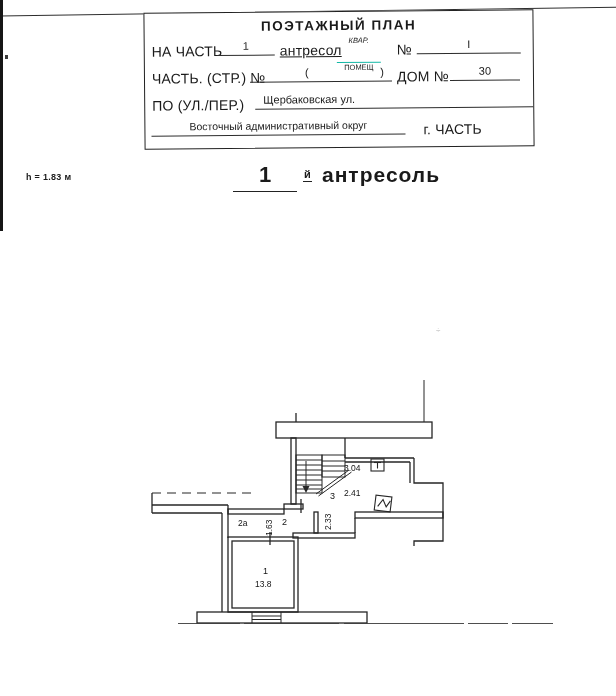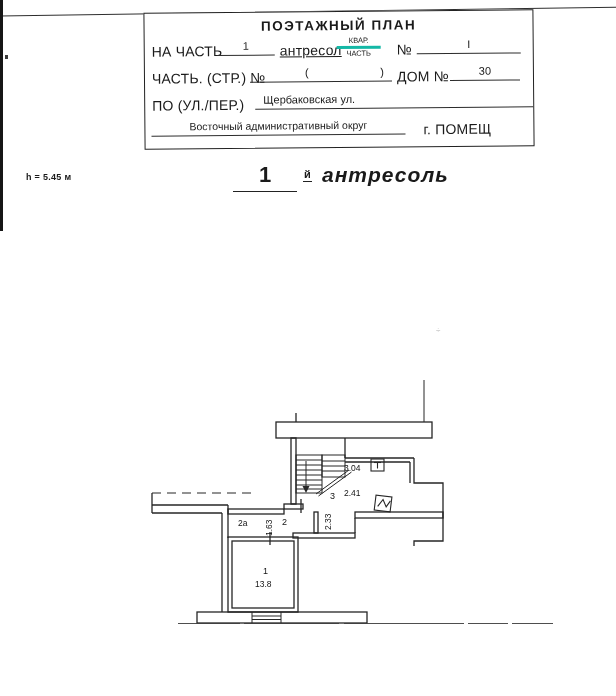--- a/index.html
+++ b/index.html
@@ -16,73 +16,73 @@
   .scan-smudge{position:absolute;left:436px;top:326px;font-size:8px;color:#9a9a9a;opacity:.8;}
   
   .hbox{position:absolute;left:144px;top:11px;width:388px;height:135px;
     border:1.6px solid #222;transform:rotate(-0.5deg);background:#fff;}
   .hbox .title{position:absolute;top:6px;left:0;width:100%;text-align:center;
     font-weight:bold;font-size:13.5px;letter-spacing:1.5px;}
   .flabel{position:absolute;font-size:14px;white-space:nowrap;letter-spacing:.2px;}
   .blank{position:absolute;border-bottom:1.4px solid #2c2c2c;height:18px;
     font-size:11px;text-align:center;line-height:18px;white-space:nowrap;}
   .frac{position:absolute;width:44px;text-align:center;font-size:7.5px;line-height:8px;}
-  .frac .ftop{display:block;border-bottom:3px solid #14b8a6;padding-bottom:1px;}
+  .frac .ftop{display:block;border-bottom:1px solid #14b8a6;padding-bottom:17px;font-style:italic;}
   .frac .fbot{display:block;padding-top:1px;}
   .paren-open{position:absolute;left:55px;top:0;}
   .paren-close{position:absolute;right:8px;top:0;}
   
   .hnote{position:absolute;left:26px;top:172px;font-size:9px;font-weight:bold;letter-spacing:.3px;}
   .fnum{position:absolute;left:233px;top:162px;width:64px;text-align:center;
     font-size:22px;font-weight:bold;}
   .fnum-line{position:absolute;left:233px;top:191px;width:64px;height:0;border-top:1.5px solid #222;}
   .fsuf{position:absolute;left:303px;top:168px;font-size:11px;font-weight:bold;
     border-bottom:1.2px solid #222;padding:0 1px 1px 1px;}
-  .fname{position:absolute;left:322px;top:163px;font-size:21px;font-weight:bold;letter-spacing:1px;font-style:italic;}
+  .fname{position:absolute;left:322px;top:163px;font-size:21px;font-weight:bold;letter-spacing:1px;}
   .plan-svg{position:absolute;left:100px;top:370px;}
 </style>
 </head>
 <body>
 
 <div class="page">
 
   <div class="scan-topline"></div>
   <div class="scan-leftbar"></div>
   <div class="scan-dot"></div>
   <div class="scan-smudge">÷</div>
 
   <div class="hbox">
     <div class="title">ПОЭТАЖНЫЙ ПЛАН</div>
 
     <div class="flabel" style="left:7px;top:30px;">НА ЧАСТЬ</div>
     <div class="blank" style="left:72px;top:24px;width:58px;">1</div>
     <div class="flabel" style="left:135px;top:30px;text-decoration:underline;">антресол</div>
     <div class="frac" style="left:192px;top:25px;">
       <span class="ftop">КВАР.</span>
-      <span class="fbot">ЧАСТЬ</span>
+      <span class="fbot">ПОМЕЩ</span>
     </div>
     <div class="flabel" style="left:252px;top:30px;">№</div>
     <div class="blank" style="left:272px;top:24px;width:104px;">I</div>
 
     <div class="flabel" style="left:7px;top:57px;">ЧАСТЬ. (СТР.) №</div>
     <div class="blank" style="left:105px;top:51px;width:142px;">
       <span class="paren-open">(</span>
       <span class="paren-close">)</span>
     </div>
     <div class="flabel" style="left:252px;top:57px;">ДОМ №</div>
     <div class="blank" style="left:305px;top:51px;width:70px;">30</div>
 
     <div class="flabel" style="left:7px;top:84px;">ПО (УЛ./ПЕР.)</div>
     <div class="blank" style="left:110px;top:78px;width:270px;text-align:left;padding-left:8px;">Щербаковская ул.</div>
 
     <div class="blank" style="left:6px;top:104px;width:254px;font-size:10.5px;">Восточный административный округ</div>
-    <div class="flabel" style="left:278px;top:110px;">г. ПОМЕЩ</div>
+    <div class="flabel" style="left:278px;top:110px;">г. ЧАСТЬ</div>
   </div>
 
-  <div class="hnote">h = 5.45 м</div>
+  <div class="hnote">h = 1.83 м</div>
   <div class="fnum">1</div>
   <div class="fnum-line"></div>
   <div class="fsuf">й</div>
   <div class="fname">антресоль</div>
 
   <svg class="plan-svg" width="470" height="290" viewBox="100 370 470 290">
 
     <g stroke="#262626" fill="none" stroke-width="1.3">
       <rect x="276" y="422" width="156" height="16"></rect>
       <line x1="296" y1="413" x2="296" y2="422"></line>

